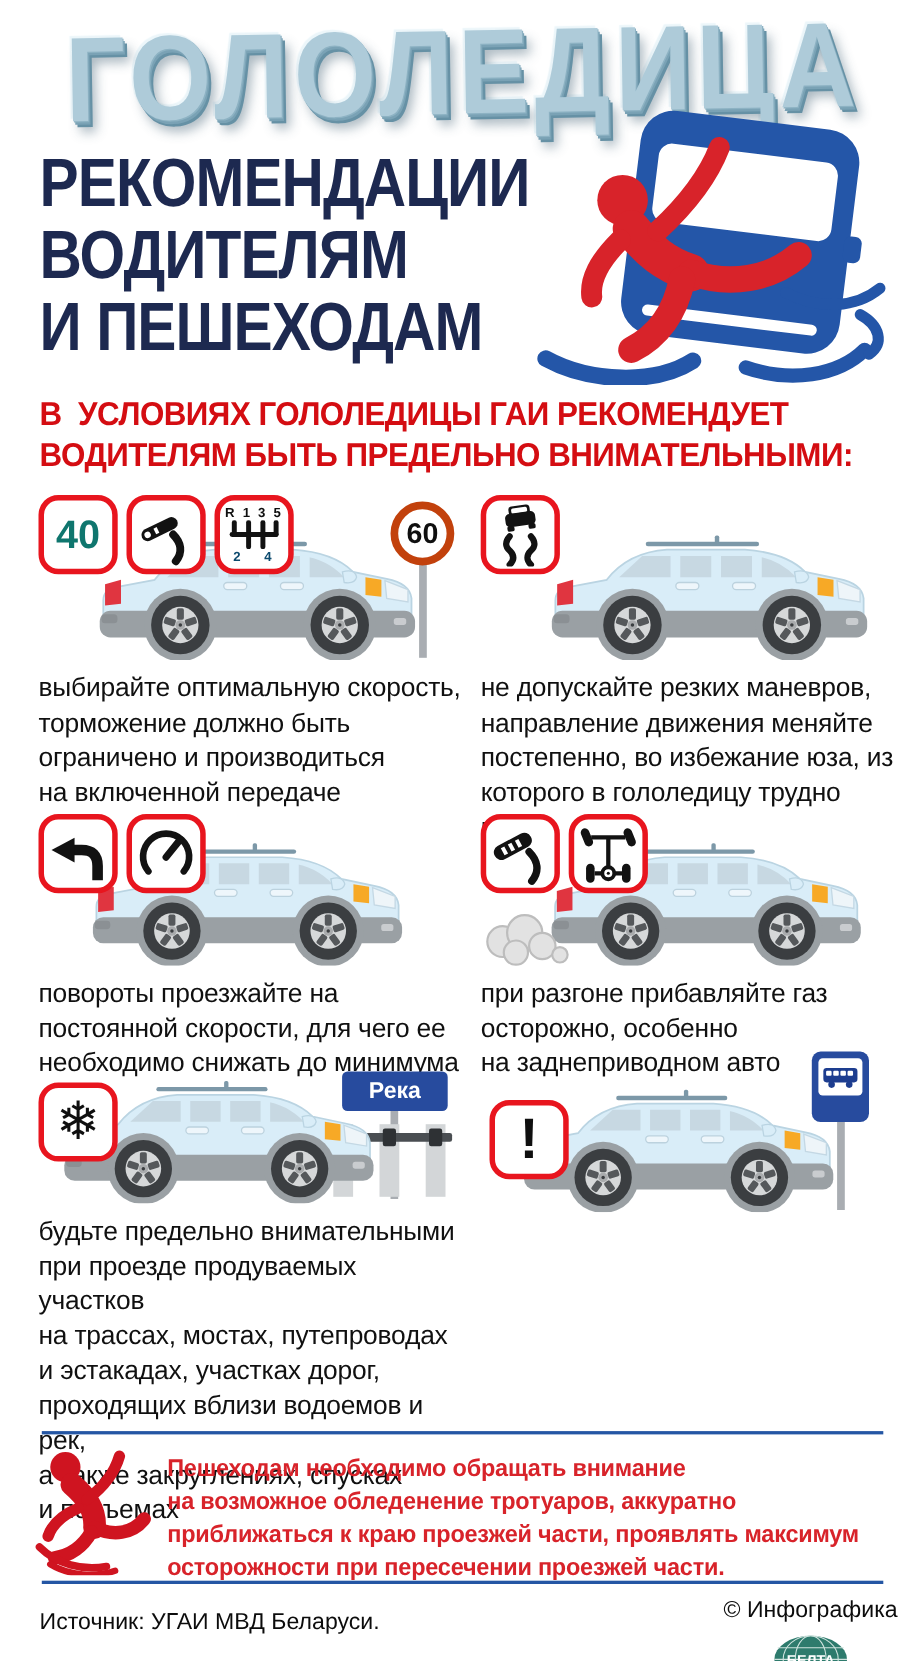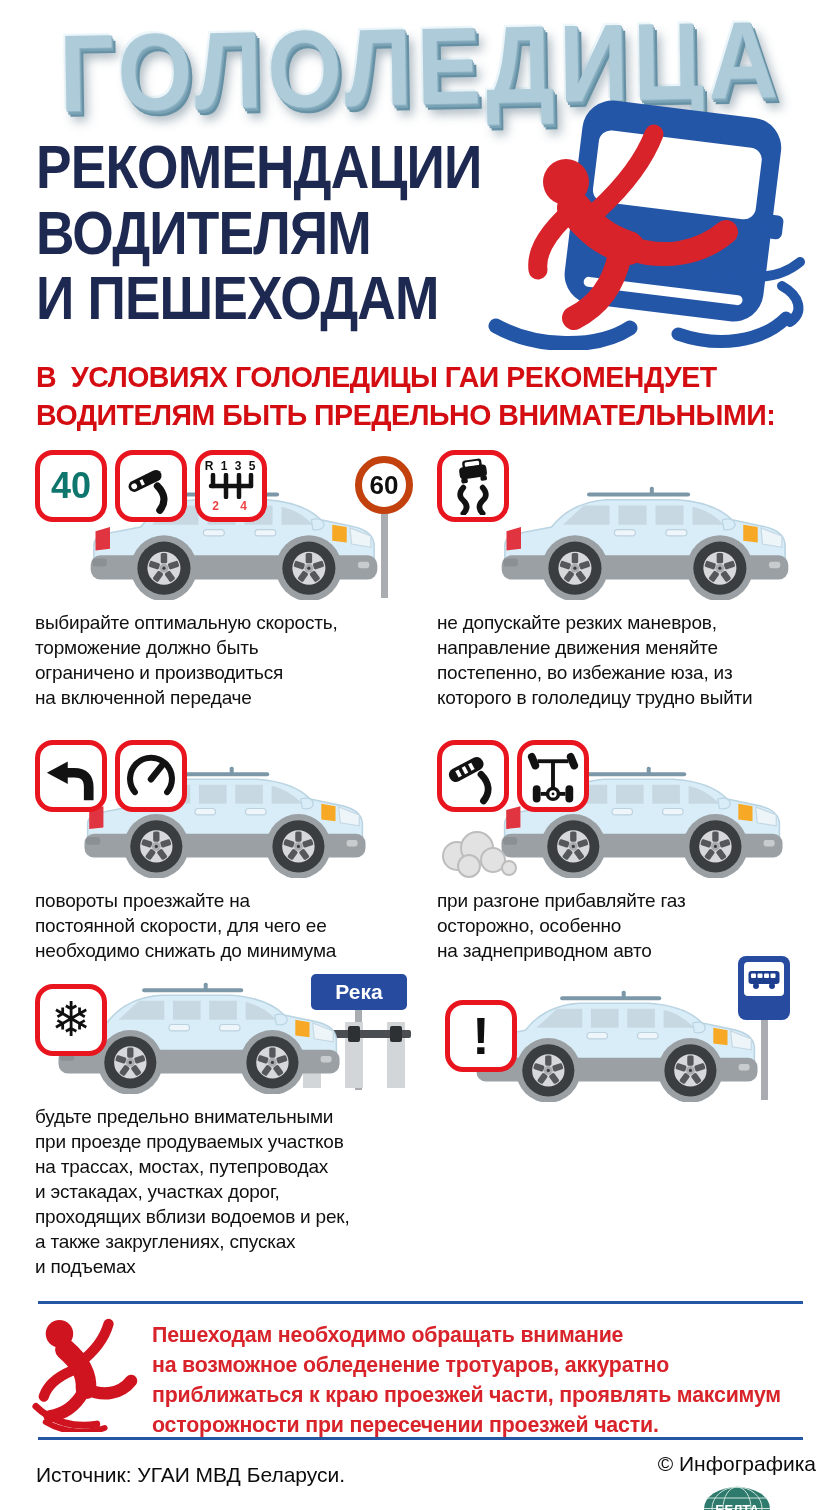--- a/index.html
+++ b/index.html
@@ -22,32 +22,32 @@
     color:#d40d12;line-height:1.27;white-space:pre-wrap;letter-spacing:-.5px;
     transform:scaleX(.95);transform-origin:left top;}
 
   
   .panel{position:absolute;width:388px;}
   #p1{left:35px;top:450px}#p2{left:437px;top:450px}
   #p3{left:35px;top:740px}#p4{left:437px;top:740px}
   #p5{left:35px;top:944px}#p6{left:437px;top:952px}
   .visual{position:relative;}
   .car{position:absolute;bottom:0;}
-  .tip-text{margin-top:10px;font-size:19px;line-height:1.32;color:#101010;
+  .tip-text{margin-top:10px;font-size:24px;line-height:1.32;color:#101010;
     white-space:pre-line;letter-spacing:-.2px;}
 
   .badge{position:absolute;top:0;width:72px;height:72px;background:#fff;
     border:5px solid #e8151e;border-radius:18px;box-sizing:border-box;
     display:flex;align-items:center;justify-content:center;}
   .badge-num{font-size:36px;font-weight:700;color:#0f766e;}
   .badge-bang{font-size:52px;font-weight:700;color:#0f0f0f;line-height:1;}
   .badge-snow{font-size:48px;color:#0f0f0f;line-height:1;}
   .gear{flex-direction:column;justify-content:center;gap:0;}
   .gear-top{font-size:12px;font-weight:700;letter-spacing:2px;color:#0f0f0f;}
-  .gear-bottom{font-size:12px;font-weight:700;letter-spacing:9px;color:#ef4444;padding-left:6px;}
+  .gear-bottom{font-size:12px;font-weight:700;letter-spacing:9px;color:#0c4a6e;padding-left:6px;}
 
   .pole{position:absolute;background:#a9adb2;width:7px;}
   .sign-circle{position:absolute;width:58px;height:58px;border-radius:50%;background:#fff;
     border:7px solid #c2410c;box-sizing:border-box;display:flex;align-items:center;
     justify-content:center;font-size:26px;font-weight:700;color:#0f0f0f;}
   .river-sign{position:absolute;width:96px;height:36px;background:#274b9e;border-radius:5px;
     display:flex;align-items:center;justify-content:center;color:#fff;font-size:21px;font-weight:700;}
   .bus-sign{position:absolute;width:52px;height:64px;background:#274b9e;border-radius:8px;}
   .bus-inner{width:40px;height:34px;background:#fff;border-radius:4px;margin:6px auto 0;
     display:flex;align-items:center;justify-content:center;}

